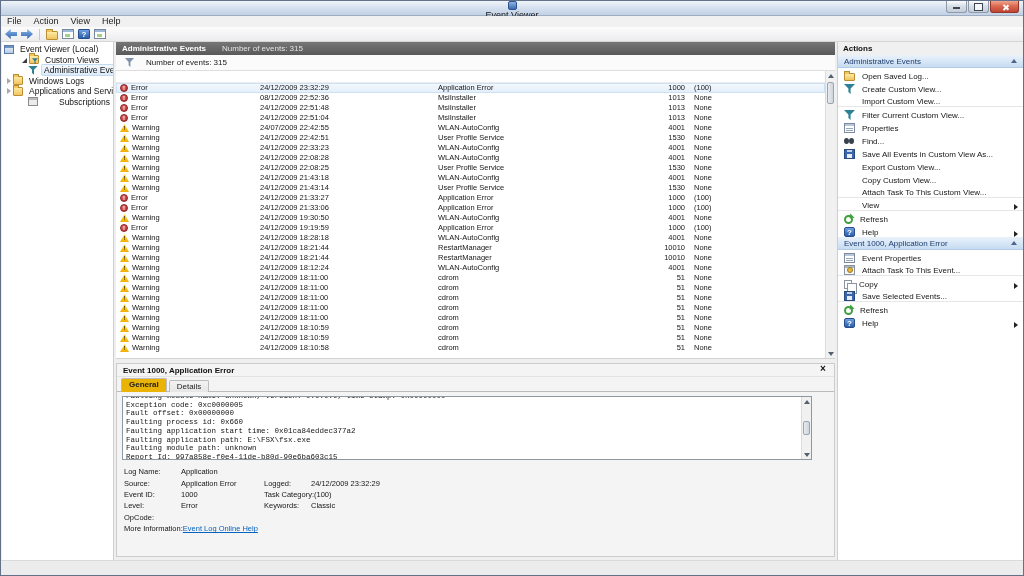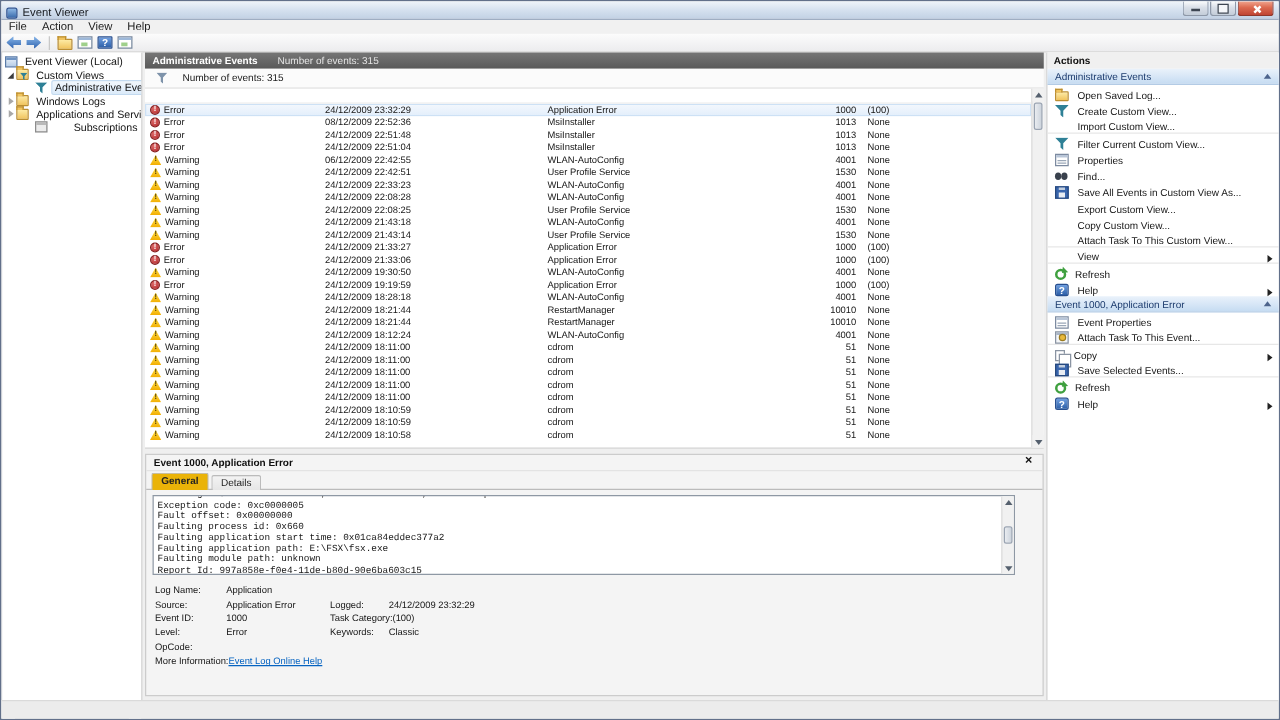--- a/index.html
+++ b/index.html
@@ -1,21 +1,21 @@
 <!DOCTYPE html>
 <html><head>
 <meta charset="utf-8">
 <style>
 *{margin:0;padding:0;box-sizing:border-box;}
 html,body{width:1024px;height:576px;}
 body{font-family:"Liberation Sans","DejaVu Sans",sans-serif;background:#d8d8d8;}
 #win{position:relative;width:1024px;height:576px;background:#efefef;border:1px solid #62708a;overflow:hidden;}
 
 
-.titlebar{position:absolute;left:0;top:0;right:0;height:15px;background:linear-gradient(#eff4fa,#d3dfee 55%,#c2d1e4);border-bottom:1px solid #9fadc2;display:flex;align-items:flex-end;}
+.titlebar{position:absolute;left:0;top:0;right:0;height:15px;background:linear-gradient(#eff4fa,#d3dfee 55%,#c2d1e4);border-bottom:1px solid #9fadc2;display:flex;align-items:center;flex-direction:column;}
 .app-icon{width:9px;height:9px;margin:0 4px 0 4px;background:linear-gradient(#8cb6e4,#3b6cac);border:1px solid #2d5190;border-radius:2px;flex:none;}
 .title-text{font-size:9px;color:#15181d;}
 .win-btns{position:absolute;right:4px;top:0;display:flex;gap:1px;}
 .wbtn{width:21px;height:12px;border:1px solid #8e98a8;border-top:none;border-radius:0 0 3px 3px;background:linear-gradient(#fbfcfd,#d9dfe8 45%,#c4cdd9);display:flex;align-items:flex-start;justify-content:center;position:relative;}
 .wbtn-min::before{content:"";width:7px;height:2px;background:#3d4552;margin-top:6px;}
 .wbtn-restore::before{content:"";width:7px;height:6px;border:1px solid #3d4552;margin-top:2px;background:#f4f6f9;}
 .wbtn.close{width:29px;background:linear-gradient(#f1a58e,#dc6a50 45%,#bf4433);border-color:#8f372b;}
 .wbtn-close::before,.wbtn-close::after{content:"";position:absolute;left:50%;top:3px;width:1.6px;height:7px;background:#fff;}
 .wbtn-close::before{transform:rotate(45deg);}
 .wbtn-close::after{transform:rotate(-45deg);}
@@ -174,21 +174,21 @@
       <span class="tbicon tbi-console"></span>
       <span class="tbicon tbi-help"></span>
       <span class="tbicon tbi-console"></span>
     </div>
 
   <div class="tree">
       <div class="tree-item" style="padding-left: 2px;">
         <span class="ticon ticon-root"></span>
         <span class="tlabel">Event Viewer (Local)</span>
       </div>
-      <div class="tree-item" style="padding-left: 2px;">
+      <div class="tree-item" style="padding-left: 2px; margin-left: 16px;">
         <span class="exp open"></span>
         <span class="ticon i-folder ticon-folder-filter"></span>
         <span class="tlabel">Custom Views</span>
       </div>
       <div class="tree-item selected" style="padding-left: 26px;">
         <span class="ticon ticon-funnel"></span>
         <span class="tlabel">Administrative Events</span>
       </div>
       <div class="tree-item" style="padding-left: 2px;">
         <span class="exp closed"></span>
@@ -268,21 +268,21 @@
             <div class="cell">24/12/2009 22:51:04</div>
             <div class="cell">MsiInstaller</div>
             <div class="cell id-cell">1013</div>
             <div class="cell task-cell">None</div>
           </div>
           <div class="trow">
             <div class="cell level-cell">
               <span class="icon-warning"></span>
               <span>Warning</span>
             </div>
-            <div class="cell">06/12/2009 22:42:55</div>
+            <div class="cell">24/07/2009 22:42:55</div>
             <div class="cell">WLAN-AutoConfig</div>
             <div class="cell id-cell">4001</div>
             <div class="cell task-cell">None</div>
           </div>
           <div class="trow">
             <div class="cell level-cell">
               <span class="icon-warning"></span>
               <span>Warning</span>
             </div>
             <div class="cell">24/12/2009 22:42:51</div>

